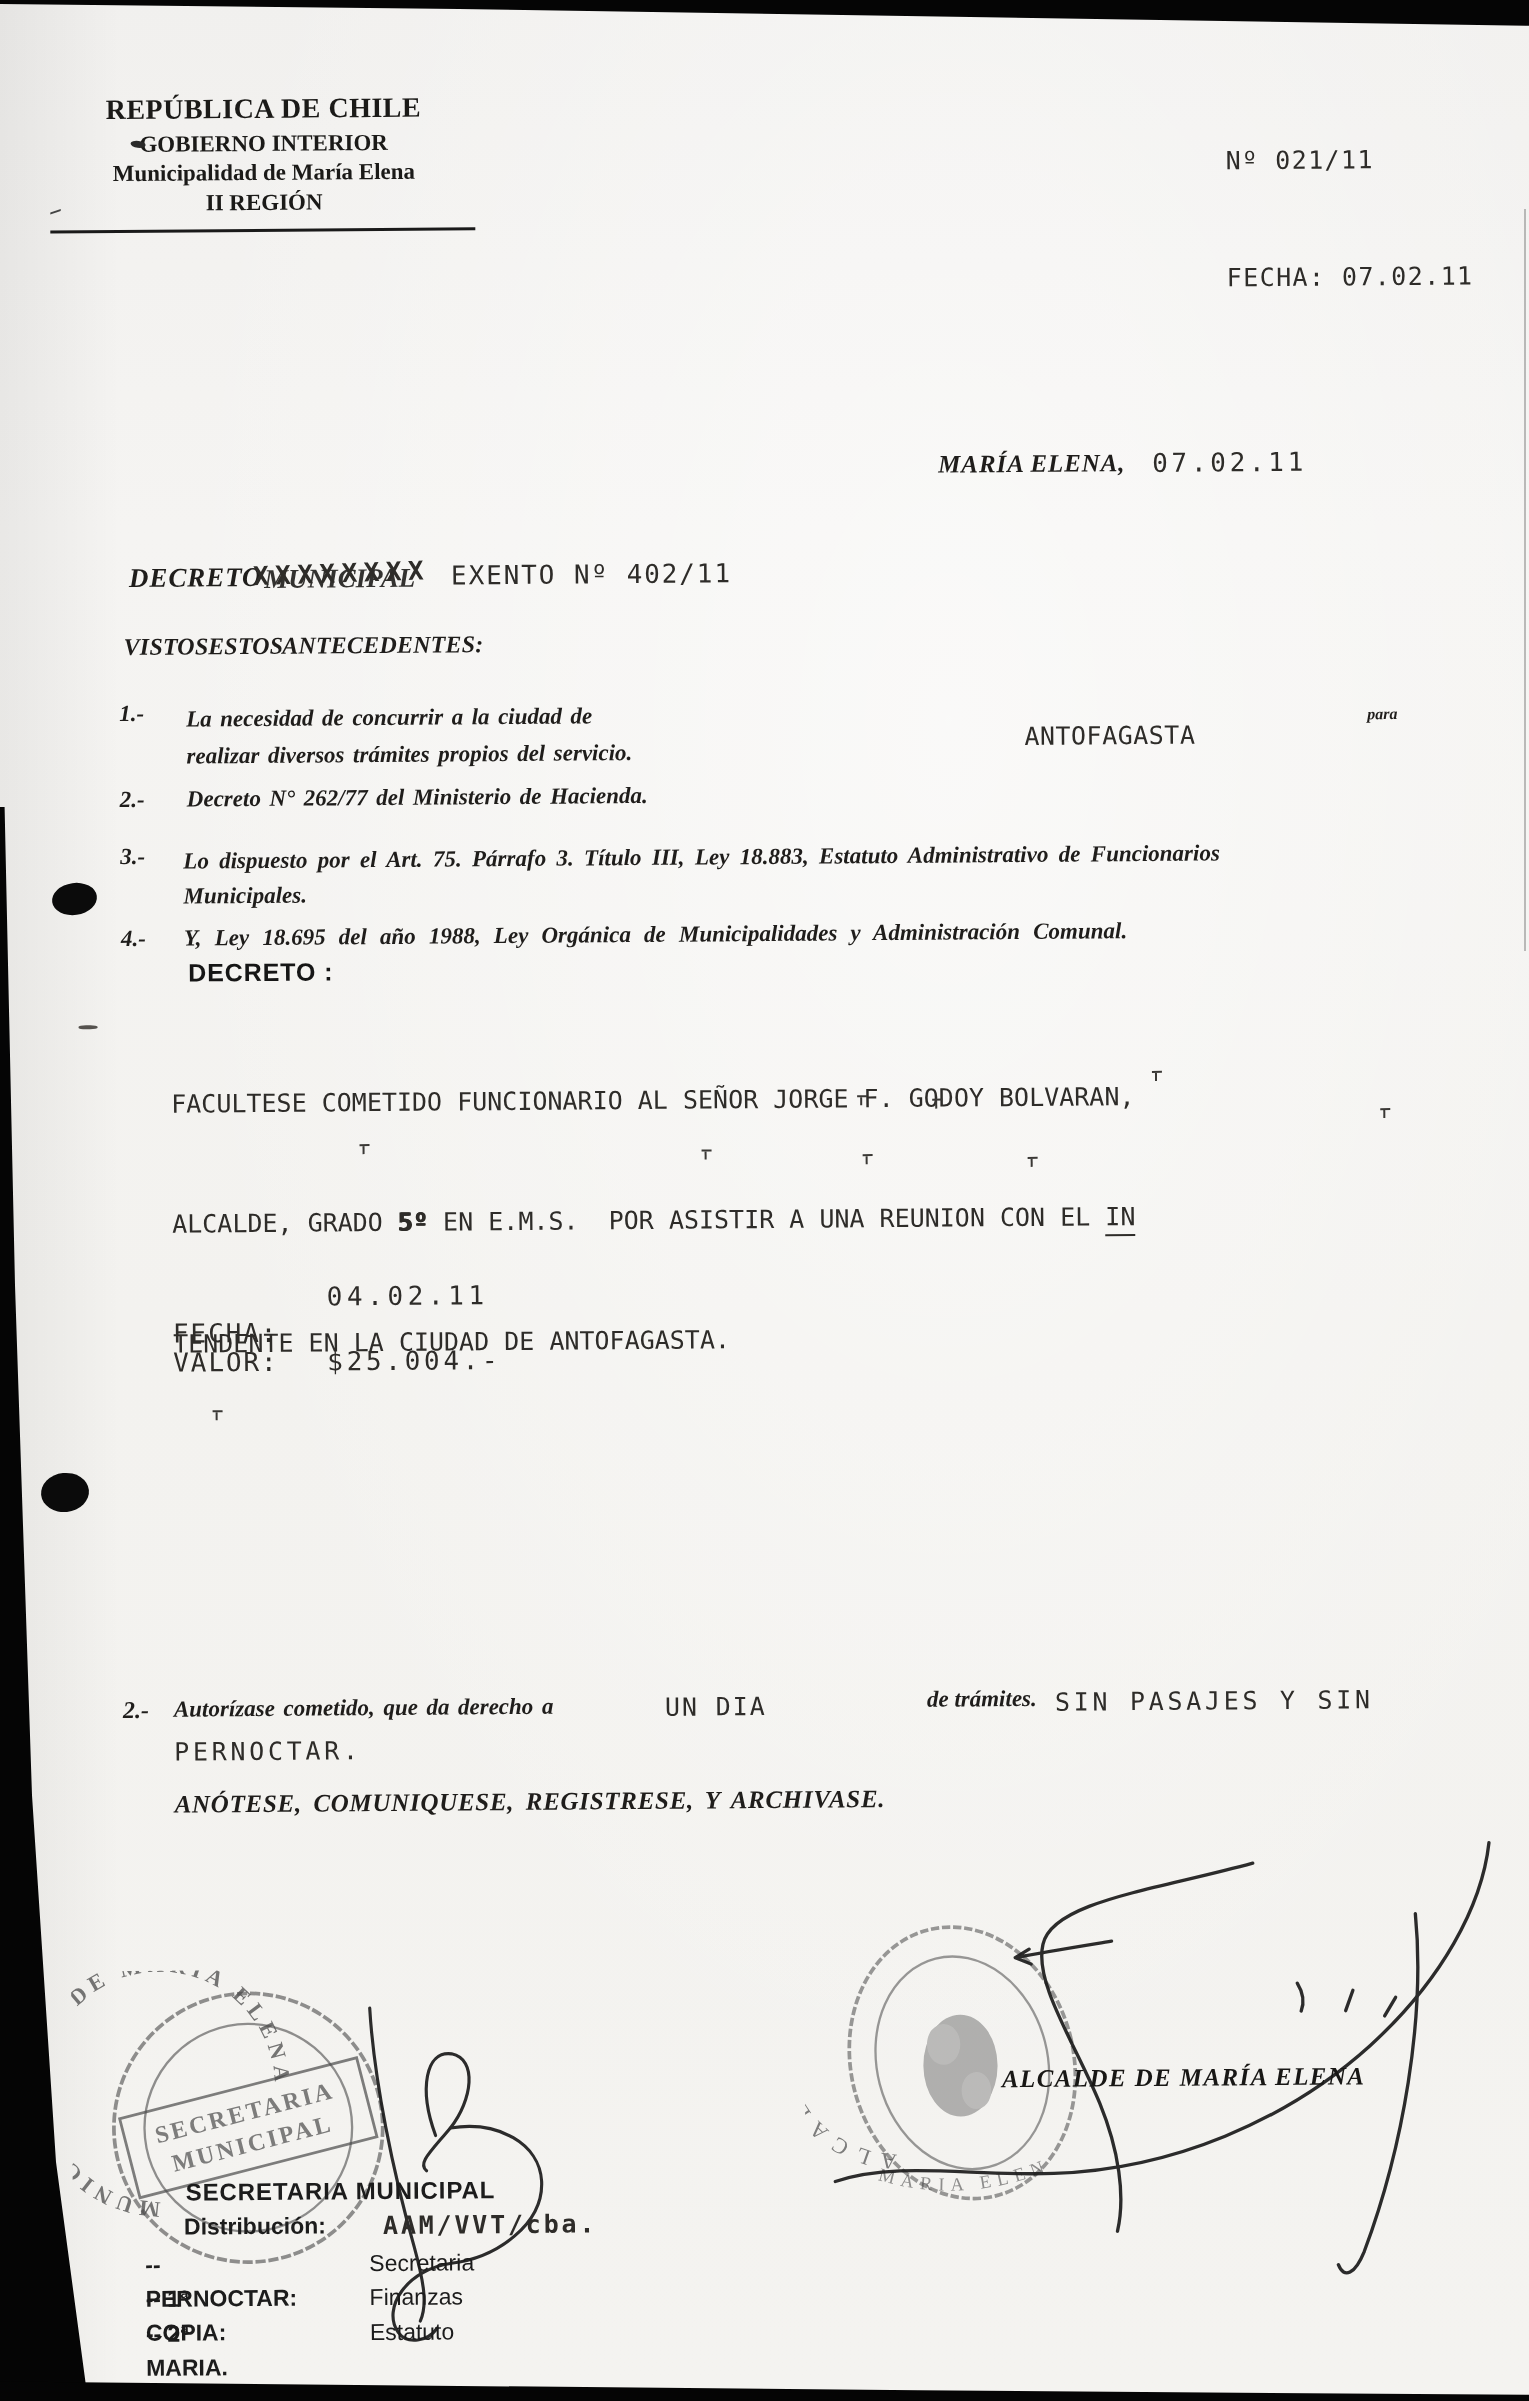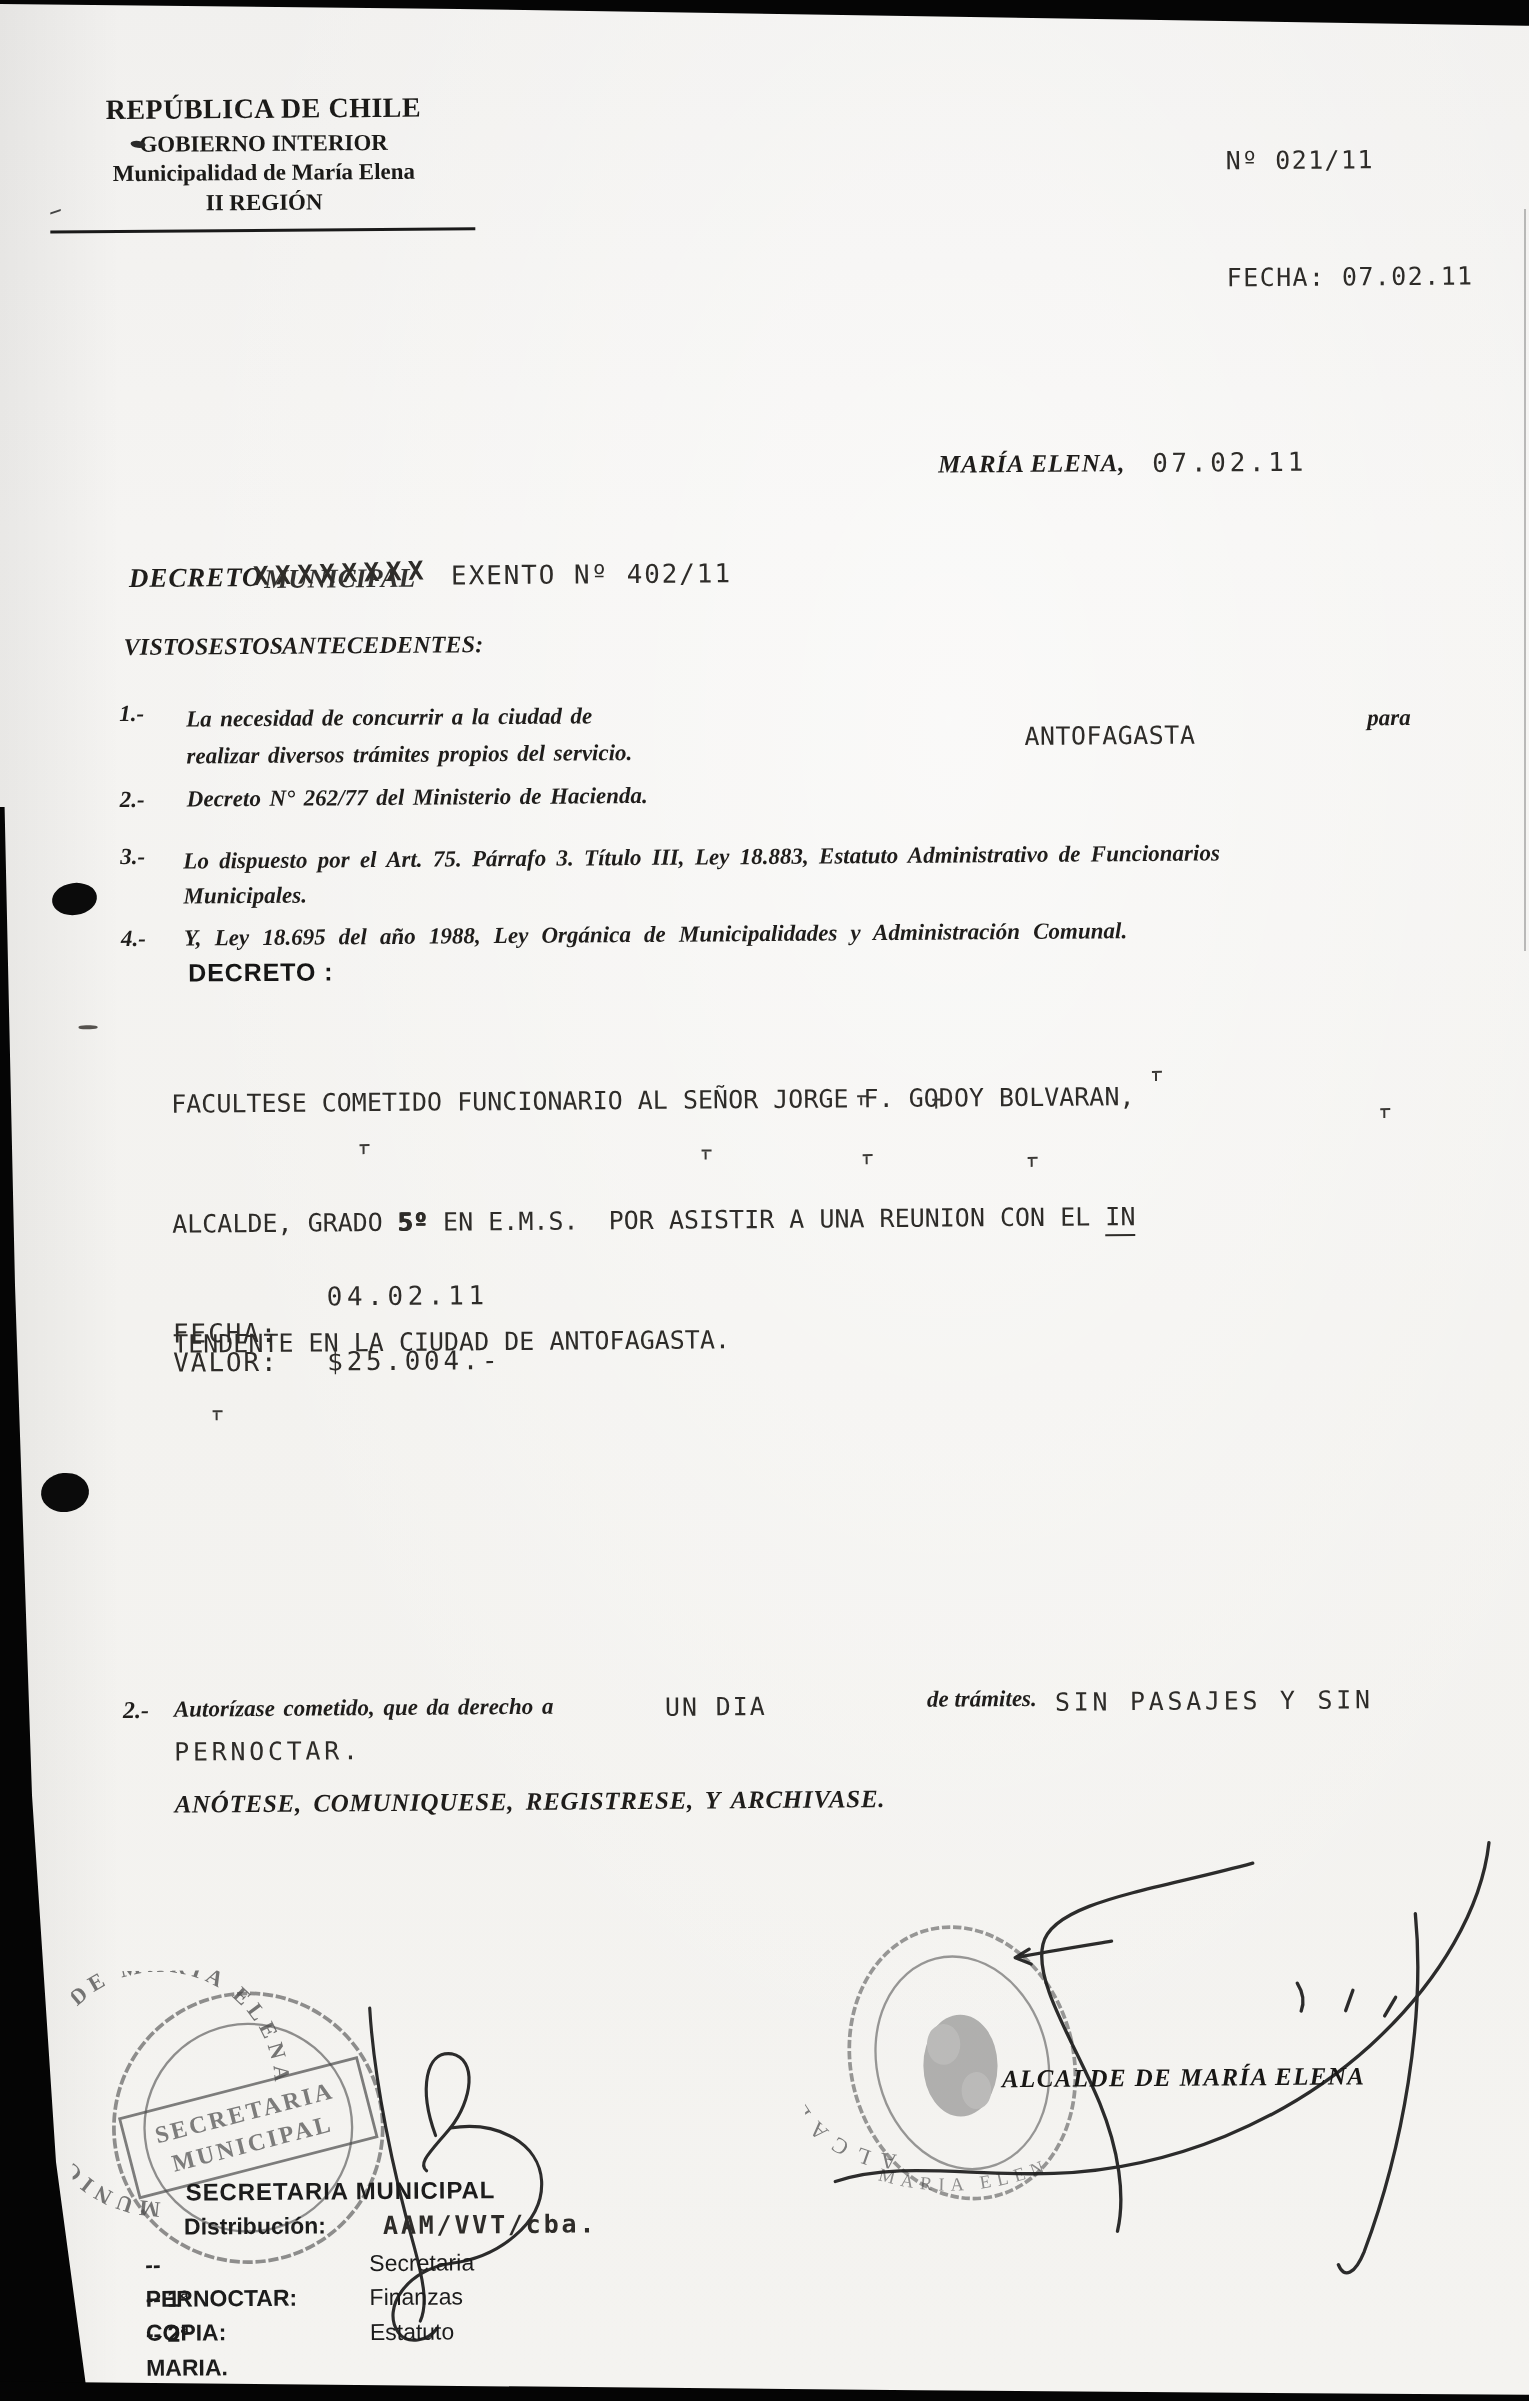--- a/index.html
+++ b/index.html
@@ -73,21 +73,21 @@
     <span class="abs mono" style="left:456px;top:558px;font-size:26px;letter-spacing:1.9px;">EXENTO Nº 402/11</span>
 
     <div class="abs ser-i" style="left:128px;top:629px;font-size:24px;word-spacing:-6.5px;letter-spacing:0.2px;">VISTOS ESTOS ANTECEDENTES:</div>
 
     <span class="abs ser-i" style="left:123px;top:696px;font-size:23px;">1.-</span>
     <div class="abs ser-i" style="left:190px;top:696px;font-size:23px;line-height:37px;word-spacing:2.8px;">
       <div>La necesidad de concurrir a la ciudad de</div>
       <div>realizar diversos trámites propios del servicio.</div>
     </div>
     <span class="abs mono" style="left:1028px;top:724px;font-size:25px;letter-spacing:0.5px;">ANTOFAGASTA</span>
-    <span class="abs ser-i" style="left:1371px;top:710px;font-size:23px;">para</span>
+    <span class="abs ser-i" style="left:1371px;top:710px;font-size:16px;">para</span>
 
     <span class="abs ser-i" style="left:123px;top:782px;font-size:23px;">2.-</span>
     <span class="abs ser-i" style="left:190px;top:782px;font-size:23px;word-spacing:2.8px;">Decreto N° 262/77 del Ministerio de Hacienda.</span>
 
     <span class="abs ser-i" style="left:123px;top:839px;font-size:23px;">3.-</span>
     <div class="abs ser-i" style="left:186px;top:839px;width:1206px;font-size:23px;line-height:35px;word-spacing:4.6px;">
       <div>Lo dispuesto por el Art. 75. Párrafo 3. Título III, Ley 18.883, Estatuto Administrativo de Funcionarios</div>
       <div>Municipales.</div>
     </div>
 

